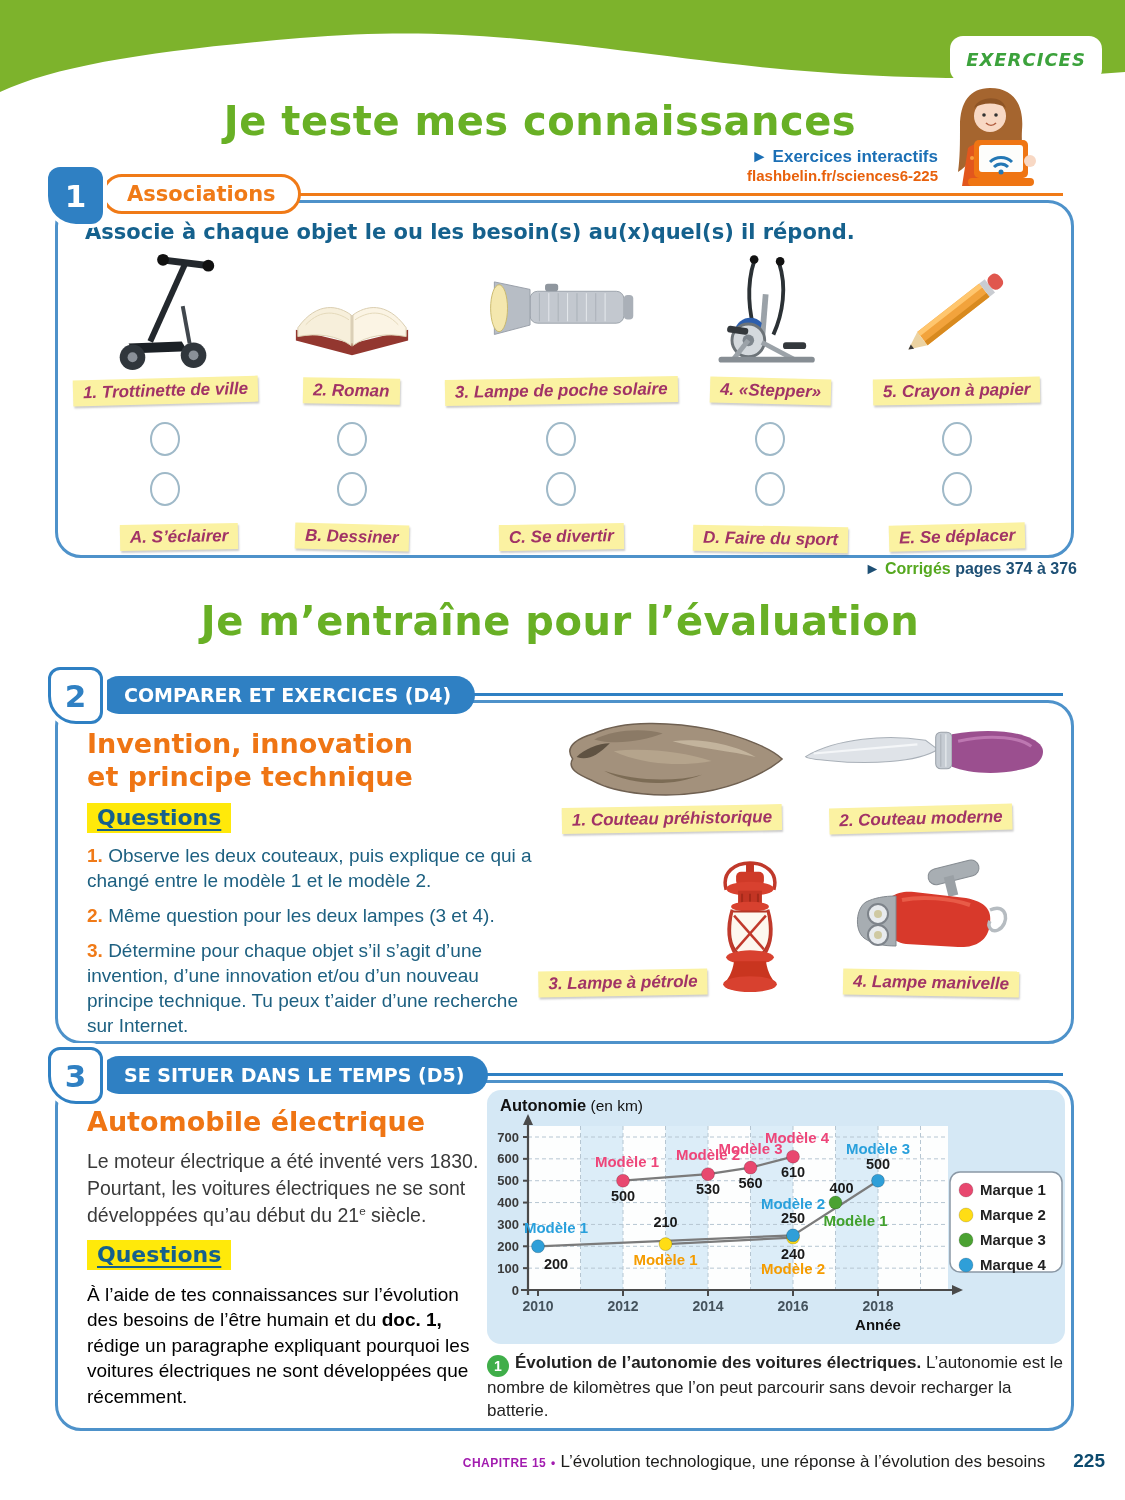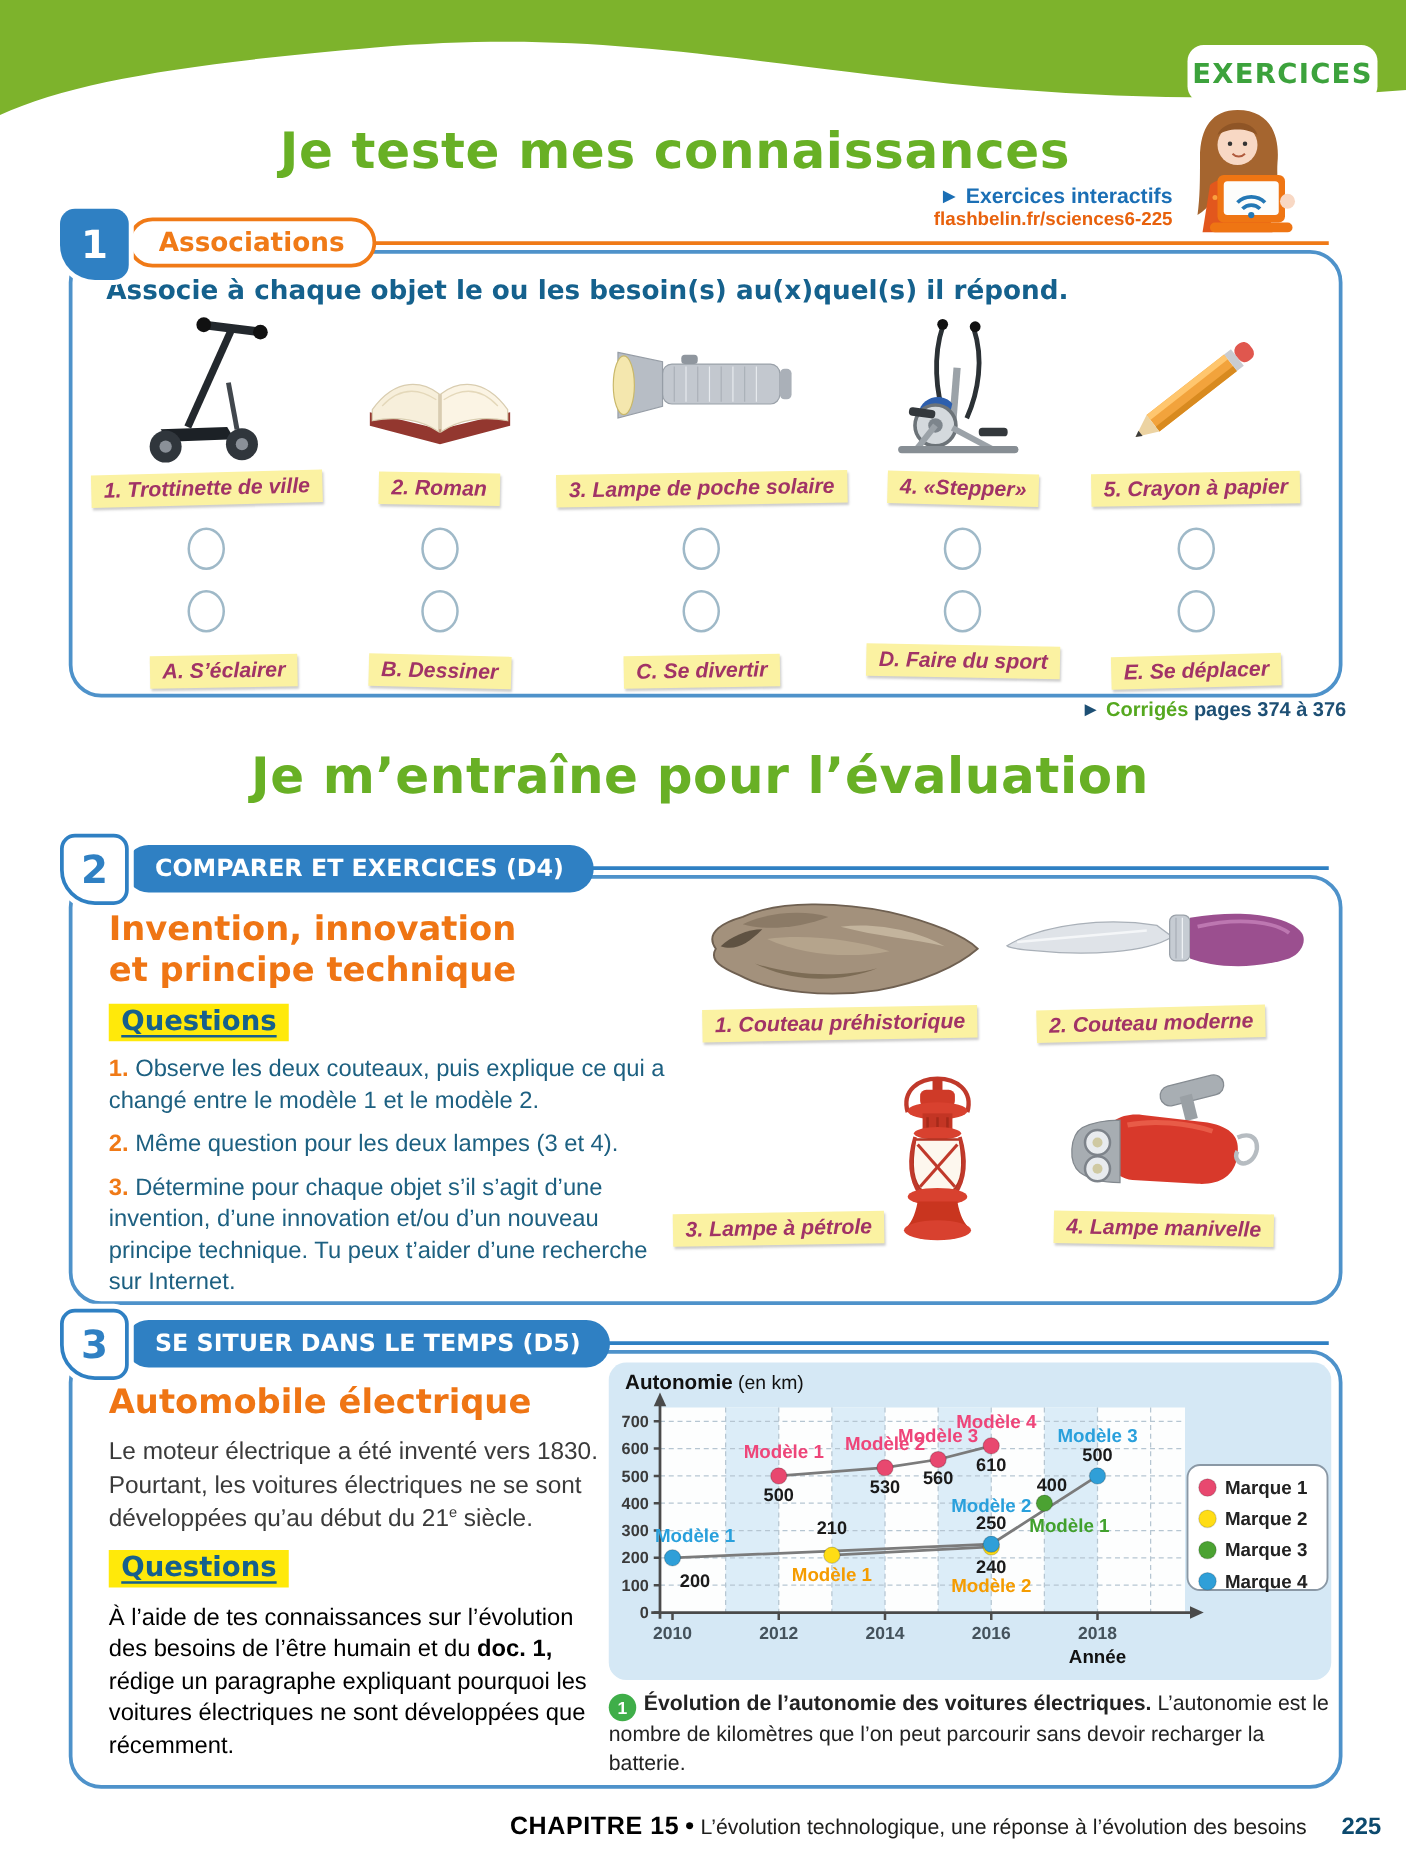--- a/index.html
+++ b/index.html
@@ -8,22 +8,22 @@
   .abs{position:absolute;}
 
   
   .band-svg{position:absolute;left:0;top:0;}
   .train-box{position:absolute;left:398px;top:8px;width:328px;height:64px;background:#2f80c3;
              border-radius:16px;display:flex;align-items:center;justify-content:center;
              color:#fff;font-weight:bold;font-size:30px;letter-spacing:4px;
              box-shadow:3px 4px 0 rgba(219,142,188,.45);font-family:"DejaVu Sans",sans-serif;}
   .exo-box{position:absolute;left:950px;top:36px;width:152px;height:46px;background:#fff;
            border-radius:13px;display:flex;align-items:center;justify-content:center;
-           color:#3ca23c;font-weight:bold;font-size:22px;letter-spacing:1px;
-           font-family:"DejaVu Sans",sans-serif;}
+           color:#3ca23c;font-weight:bold;font-size:18px;letter-spacing:1px;
+           font-family:"DejaVu Sans",sans-serif;font-style:italic;}
   .sec-title{position:absolute;color:#68b025;font-weight:bold;font-size:40px;text-align:center;
              font-family:"DejaVu Sans",sans-serif;letter-spacing:.5px;}
   .ilink{position:absolute;left:640px;top:146px;width:298px;text-align:right;line-height:1.25;}
   .ilink .l1{color:#1b6fb5;font-weight:bold;font-size:17px;}
   .ilink .l2{color:#e8610c;font-weight:bold;font-size:15px;}
 
   
   .xbox{position:absolute;border:3px solid #4e92ca;border-radius:26px;background:#fff;}
   .badge{position:absolute;width:55px;height:57px;z-index:4;display:flex;align-items:center;
          justify-content:center;font-weight:bold;font-size:31px;
@@ -75,21 +75,21 @@
   
   .chart-panel{position:absolute;left:487px;top:1090px;width:578px;height:254px;
                background:#d5e8f5;border-radius:14px;}
   .caption{position:absolute;left:487px;top:1352px;width:578px;color:#222;font-size:17px;line-height:1.35;}
   .cap-badge{display:inline-flex;width:22px;height:22px;border-radius:50%;background:#3fae49;color:#fff;
              align-items:center;justify-content:center;font-weight:bold;font-size:14px;
              margin-right:6px;vertical-align:-3px;}
 
   .footer{position:absolute;left:0px;top:1450px;width:1105px;display:flex;justify-content:flex-end;
           align-items:baseline;gap:28px;font-size:17px;}
-  .footer .chap{color:#000000;font-weight:bold;letter-spacing:.5px;font-size:20px;}
+  .footer .chap{color:#a21caf;font-weight:bold;letter-spacing:.5px;font-size:12px;}
   .footer .ftitle{color:#1d1d1b;}
   .footer .pnum{color:#0c4a6e;font-weight:bold;font-size:19px;}
   sup{font-size:.6em;}
   text{font-family:"Liberation Sans",sans-serif;}
 </style>
 </head>
 <body>
 
 <div class="page">
 
@@ -223,21 +223,21 @@
             <rect x="30" y="84" width="22" height="7" rx="3" fill="#33383c" transform="rotate(8 41 87)"></rect>
           </svg>
         </div>
         <div class="tag-slot"><span class="tag" style="transform:rotate(1.5deg)">4. «Stepper»</span></div>
         <div class="circle-slot ">
           <div class="circle"></div>
         </div>
         <div class="circle-slot second">
           <div class="circle"></div>
         </div>
-        <div class="tag-slot" style="margin-top: 2px;"><span class="tag" style="transform:rotate(1deg)">D. Faire du sport</span></div>
+        <div class="tag-slot" style="margin-top: 12px;"><span class="tag" style="transform:rotate(1deg)">D. Faire du sport</span></div>
       </div>
       <div class="assoc-col">
         <div class="obj-icon">
           <svg viewBox="0 0 150 130" width="150" height="128">
             <g transform="rotate(-38 75 65)">
               <rect x="30" y="57" width="80" height="17" fill="#f2a33c"></rect>
               <rect x="30" y="57" width="80" height="5" fill="#ffc66e"></rect>
               <rect x="30" y="69" width="80" height="5" fill="#d88a1f"></rect>
               <polygon points="30,57 12,65.5 30,74" fill="#ecd3a2"></polygon>
               <polygon points="17,63 12,65.5 17,68.5" fill="#3c3c3c"></polygon>

